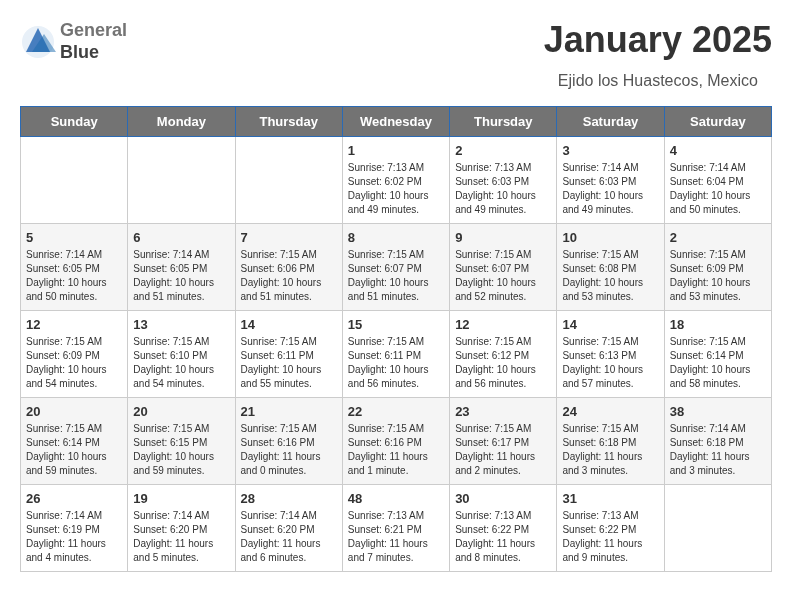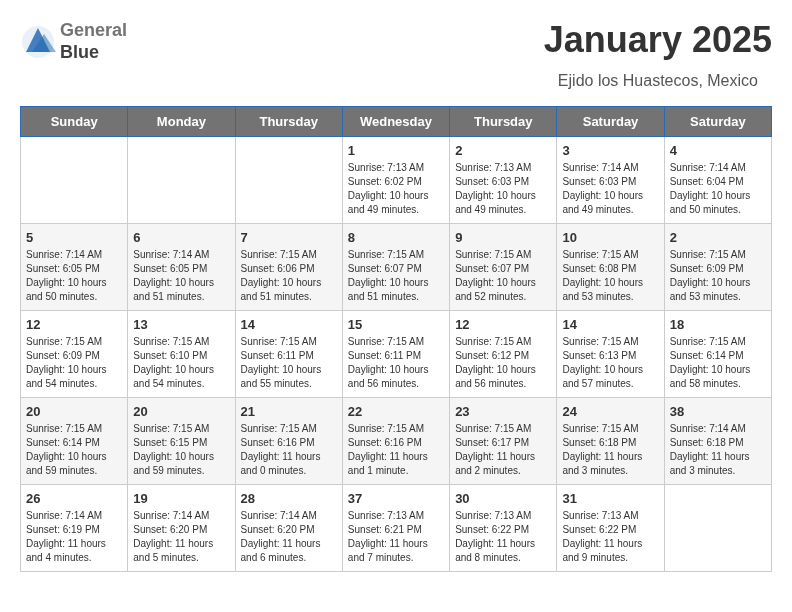--- a/index.html
+++ b/index.html
@@ -238,21 +238,21 @@
         </td>
         <td>
           <div class="day-number">19</div>
           <div class="cell-info">Sunrise: 7:14 AM<br>Sunset: 6:20 PM<br>Daylight: 11 hours<br>and 5 minutes.</div>
         </td>
         <td>
           <div class="day-number">28</div>
           <div class="cell-info">Sunrise: 7:14 AM<br>Sunset: 6:20 PM<br>Daylight: 11 hours<br>and 6 minutes.</div>
         </td>
         <td>
-          <div class="day-number">37</div>
+          <div class="day-number">48</div>
           <div class="cell-info">Sunrise: 7:13 AM<br>Sunset: 6:21 PM<br>Daylight: 11 hours<br>and 7 minutes.</div>
         </td>
         <td>
           <div class="day-number">30</div>
           <div class="cell-info">Sunrise: 7:13 AM<br>Sunset: 6:22 PM<br>Daylight: 11 hours<br>and 8 minutes.</div>
         </td>
         <td>
           <div class="day-number">31</div>
           <div class="cell-info">Sunrise: 7:13 AM<br>Sunset: 6:22 PM<br>Daylight: 11 hours<br>and 9 minutes.</div>
         </td>

